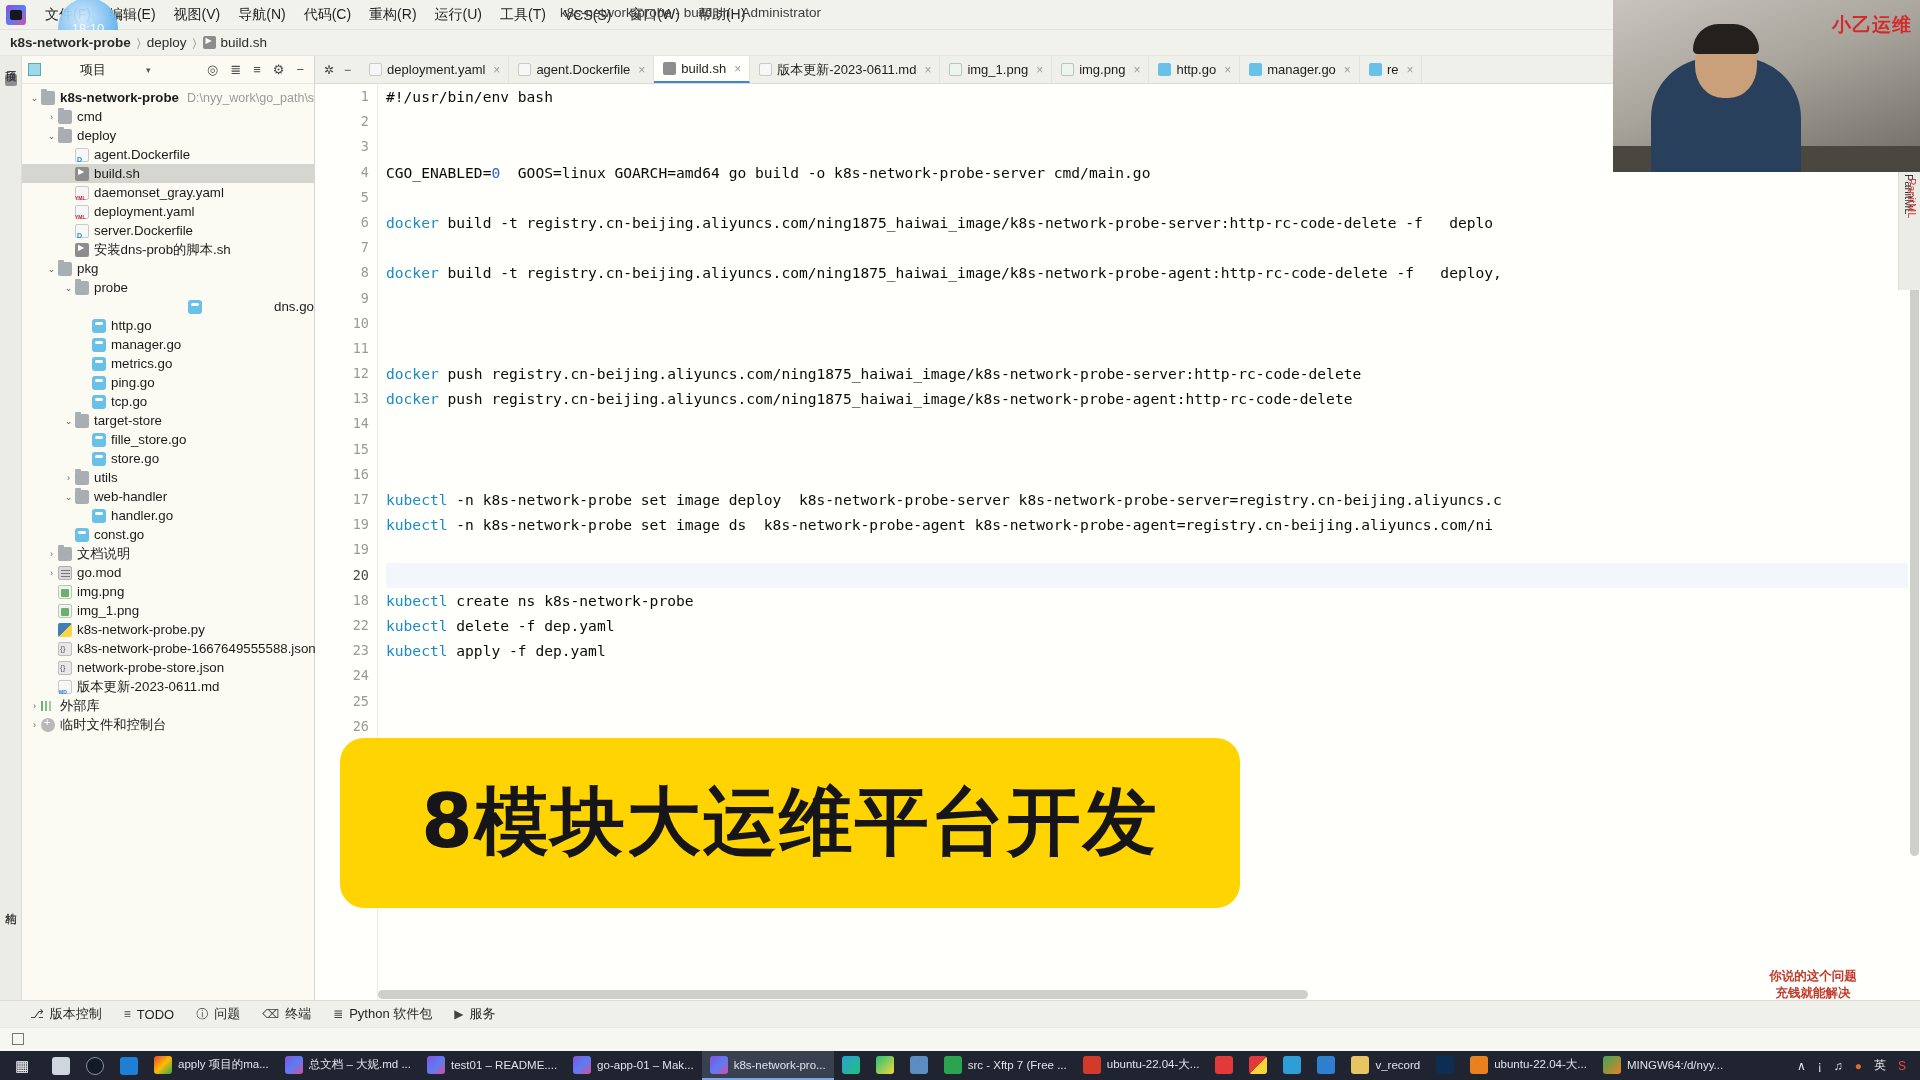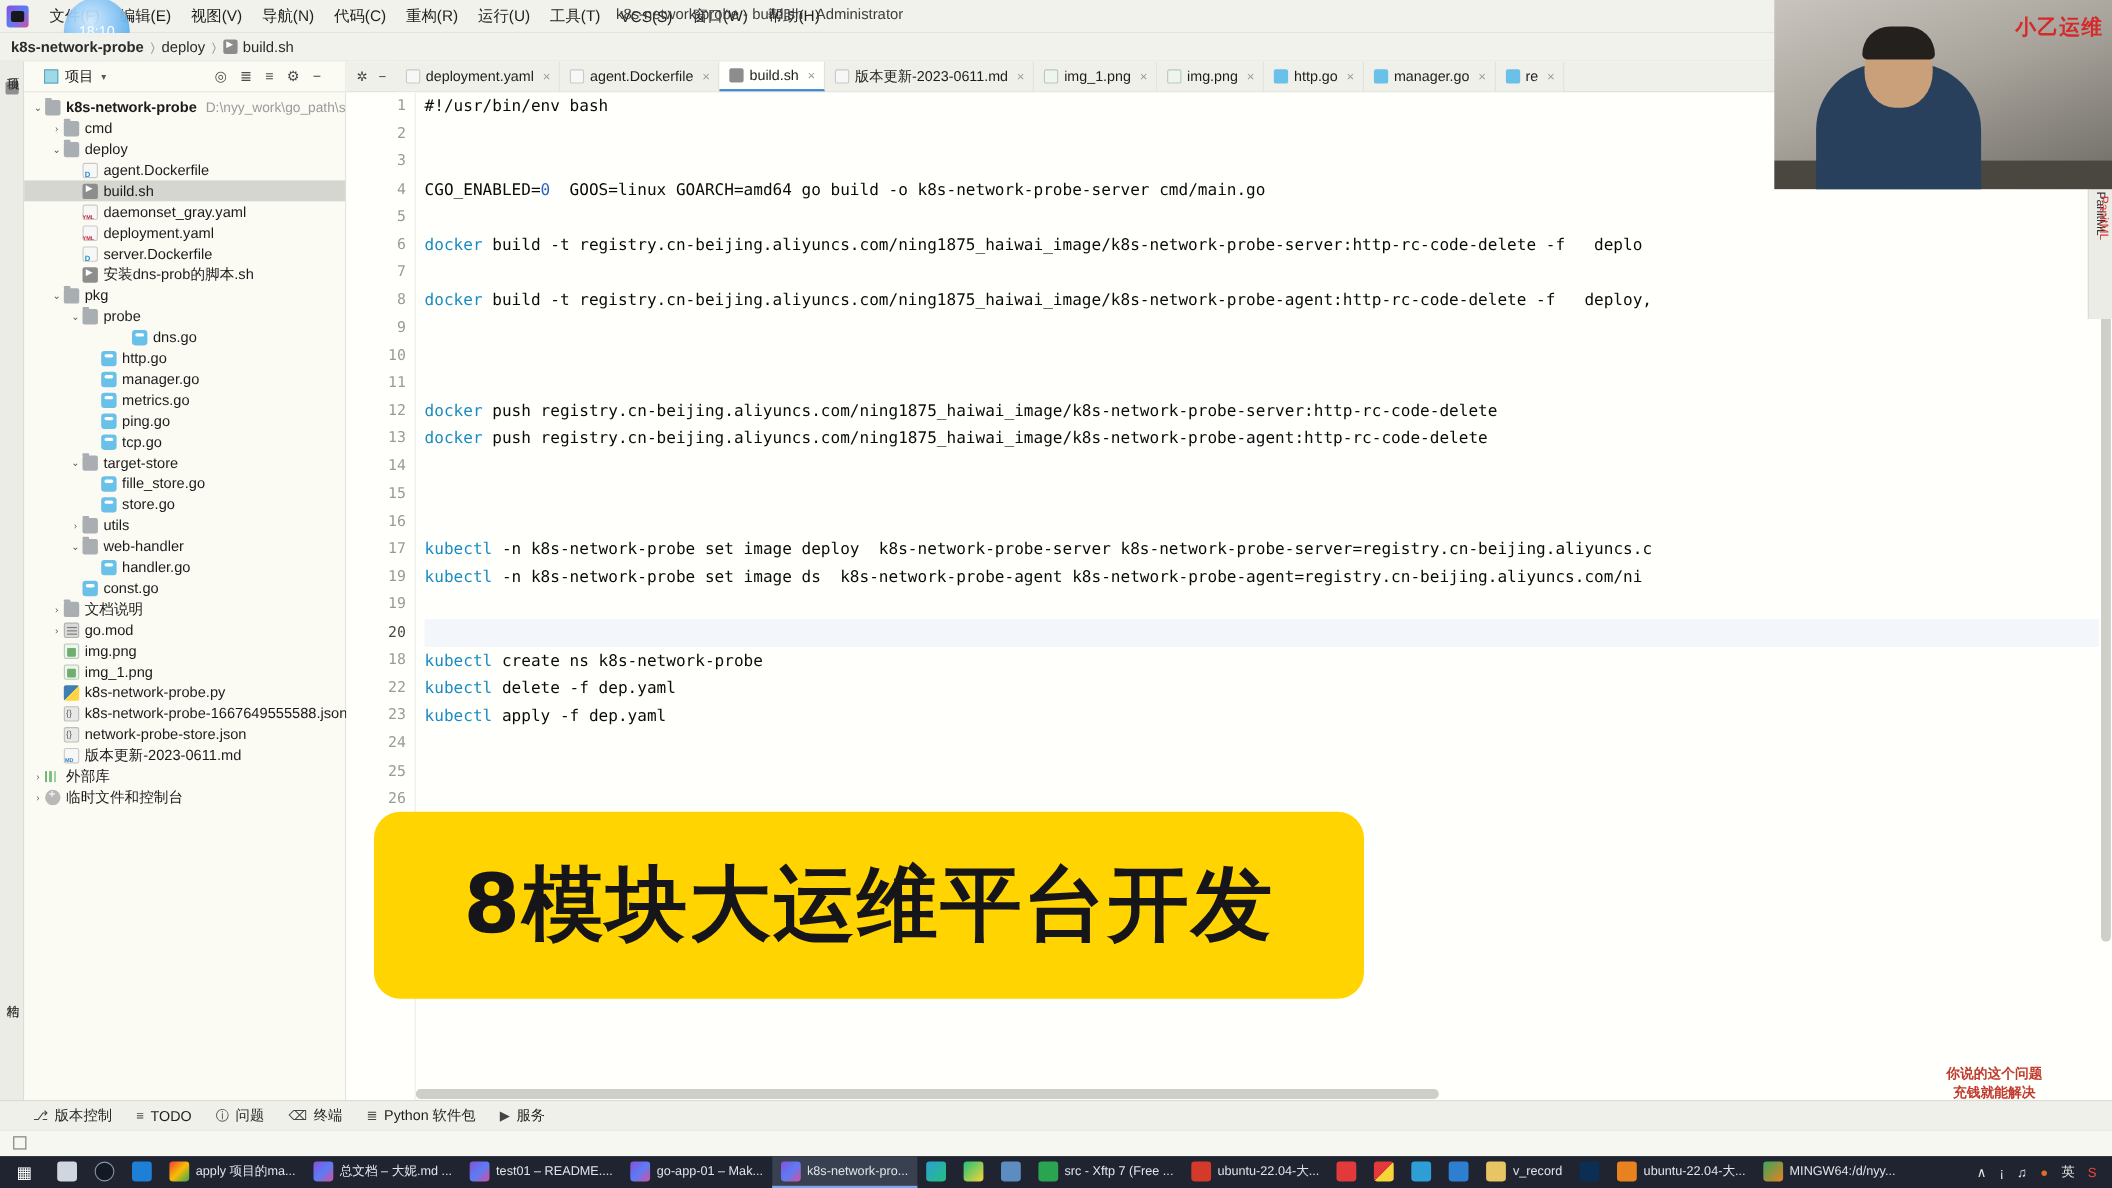--- a/index.html
+++ b/index.html
@@ -72,22 +72,22 @@
     text-align:center; white-space:nowrap;
   }
   .vtool-icon { display:block; width:12px; height:12px; margin:6px auto; background:#8f8f8f; border-radius:2px;}
 
   
   .project-panel {
     position:absolute; top:56px; left:22px; width:293px; height:944px;
     background:#fbfbf4; border-right:1px solid #d6d6d0;
   }
   .project-header {
-    height:28px; display:flex; align-items:center; padding:0 18px;
-    border-bottom:1px solid #e6e6e0; background:#fbfbf4;
+    height:28px; display:flex; align-items:center; padding:0 6px;
+    border-bottom:1px solid #e6e6e0; background:#fbfbf4;gap:33px;
   }
   .proj-box { width:13px; height:13px; background:#9fd8e8; border:1px solid #5ba6bd; margin-right:6px;}
   .proj-title { font-size:13px; color:#1f1f1f; }
   .proj-caret { margin-left:7px; font-size:9px; color:#555; }
   .ph-icons { margin-left:auto; display:flex; gap:12px; padding-right:4px; align-items:center;}
   .ph-ic { font-size:13px; color:#4c4c4c; }
 
   .tree { padding-top:4px; font-size:13.3px; color:#1b1b1b; }
   .tnode {
     display:flex; align-items:center; height:19px; padding-left:6px; white-space:nowrap;
@@ -398,21 +398,21 @@
         <div class="tnode" style="padding-left: 23px;">
           <span class="arrow">⌄</span>
           <span class="tico ic-folder"></span>
           <span class="tlabel">pkg</span>
         </div>
         <div class="tnode" style="padding-left: 40px;">
           <span class="arrow">⌄</span>
           <span class="tico ic-folder"></span>
           <span class="tlabel">probe</span>
         </div>
-        <div class="tnode" style="padding-left: 85px;">
+        <div class="tnode" style="padding-left: 85px; justify-content: space-between;">
           <span class="arrow blank">&nbsp;</span>
           <span class="tico ic-go"></span>
           <span class="tlabel">dns.go</span>
         </div>
         <div class="tnode" style="padding-left: 57px;">
           <span class="arrow blank">&nbsp;</span>
           <span class="tico ic-go"></span>
           <span class="tlabel">http.go</span>
         </div>
         <div class="tnode" style="padding-left: 57px;">

